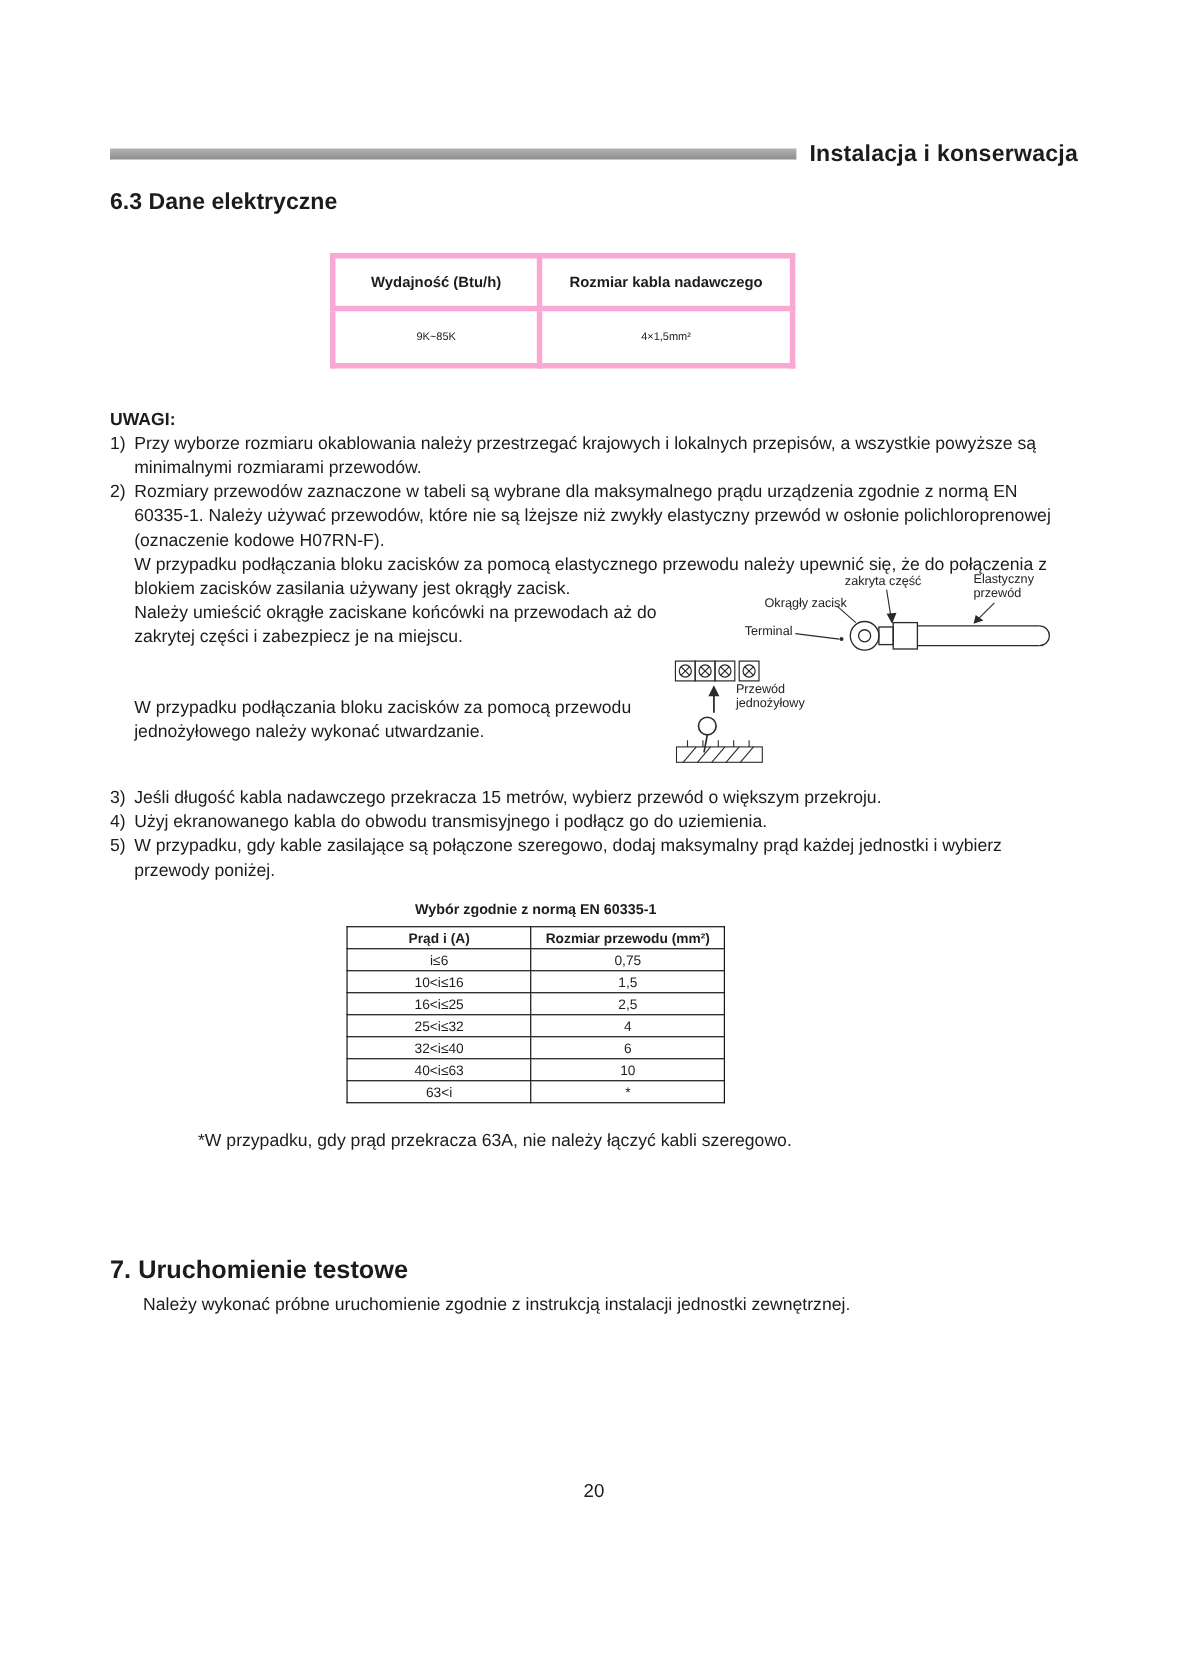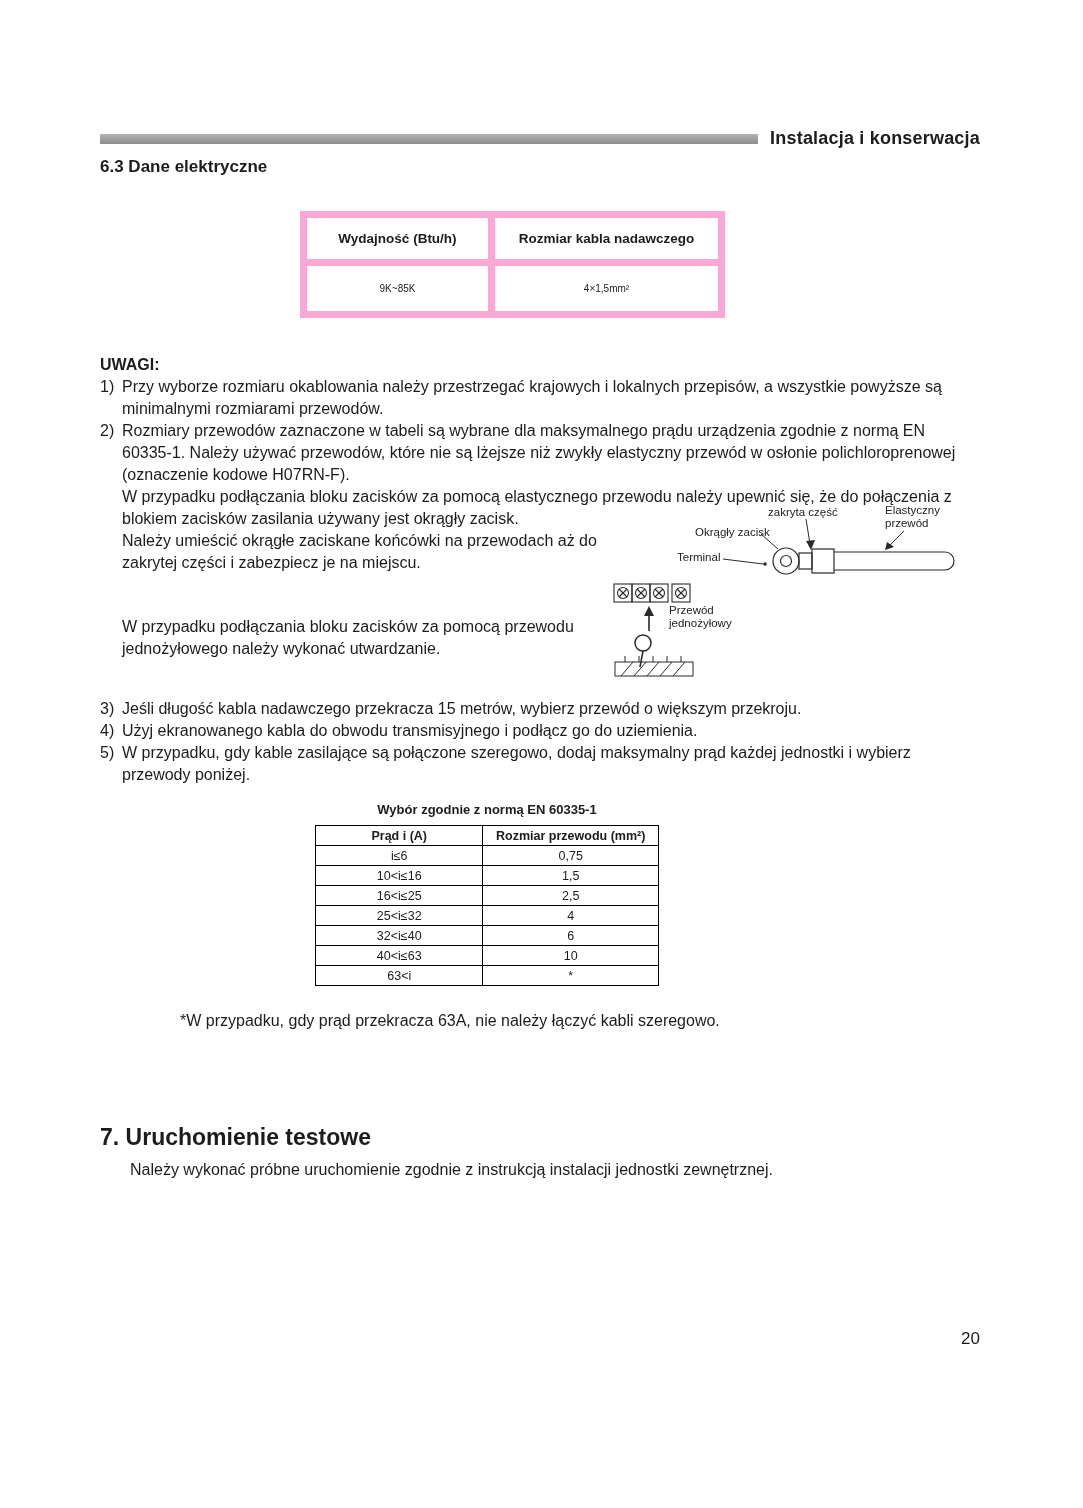--- a/index.html
+++ b/index.html
@@ -6,27 +6,27 @@
   html,body { background:#e8e8e8; }
   .page {
     width:1083px; height:1508px; margin:0 auto; background:#ffffff;
     font-family:"Liberation Sans", sans-serif; color:#1c1c1c;
     padding:128px 103px 0 100px; position:relative; overflow:hidden;
   }
 
   
   .page-header { display:flex; align-items:center; gap:12px; }
   .header-bar { flex:1; height:10px; background:linear-gradient(#b3b3b3,#8d8d8d); }
-  .header-title { font-size:18px; font-weight:bold; white-space:nowrap; letter-spacing:.2px; }
-
-  .section-title { font-size:17px; font-weight:bold; margin-top:8px; }
+  .header-title { font-size:21px; font-weight:bold; white-space:nowrap; letter-spacing:.2px; }
+
+  .section-title { font-size:21px; font-weight:bold; margin-top:20px; }
 
   
   .cap-table { border-collapse:collapse; margin:34px 0 0 200px; text-align:center; }
-  .cap-table th, .cap-table td { border:7px solid #f9a8d4; padding:0 10px; }
+  .cap-table th, .cap-table td { border:5px solid #f9a8d4; padding:0 10px; }
   .cap-table th { font-size:13.5px; font-weight:bold; height:48px; }
   .cap-table th.c1 { width:188px; }
   .cap-table th.c2 { width:230px; }
   .cap-table td { font-size:10px; height:52px; }
 
   
   .notes { margin-top:36px; width:858px; font-size:16px; line-height:22px; }
   .notes-title { font-weight:bold; }
   .note-item { display:flex; }
   .note-num { flex:0 0 22px; }
@@ -53,21 +53,21 @@
   .sel-table th, .sel-table td { border:1px solid #000; text-align:center;
       font-size:12.5px; height:20px; padding:0 2px; }
   .sel-table th { font-weight:bold; }
 
   .footnote { margin:26px 0 0 80px; font-size:16px; }
 
   
   .section7-title { font-size:23px; font-weight:bold; margin-top:94px; }
   .section7-body { font-size:16px; margin:10px 0 0 30px; }
 
-  .page-number { text-align:right; font-size:17px; margin-top:150px; }
+  .page-number { text-align:center; font-size:17px; margin-top:150px; }
 </style>
 </head>
 <body>
 
 <div class="page">
 
   <header class="page-header">
     <div class="header-bar"></div>
     <div class="header-title">Instalacja i konserwacja</div>
   </header>

